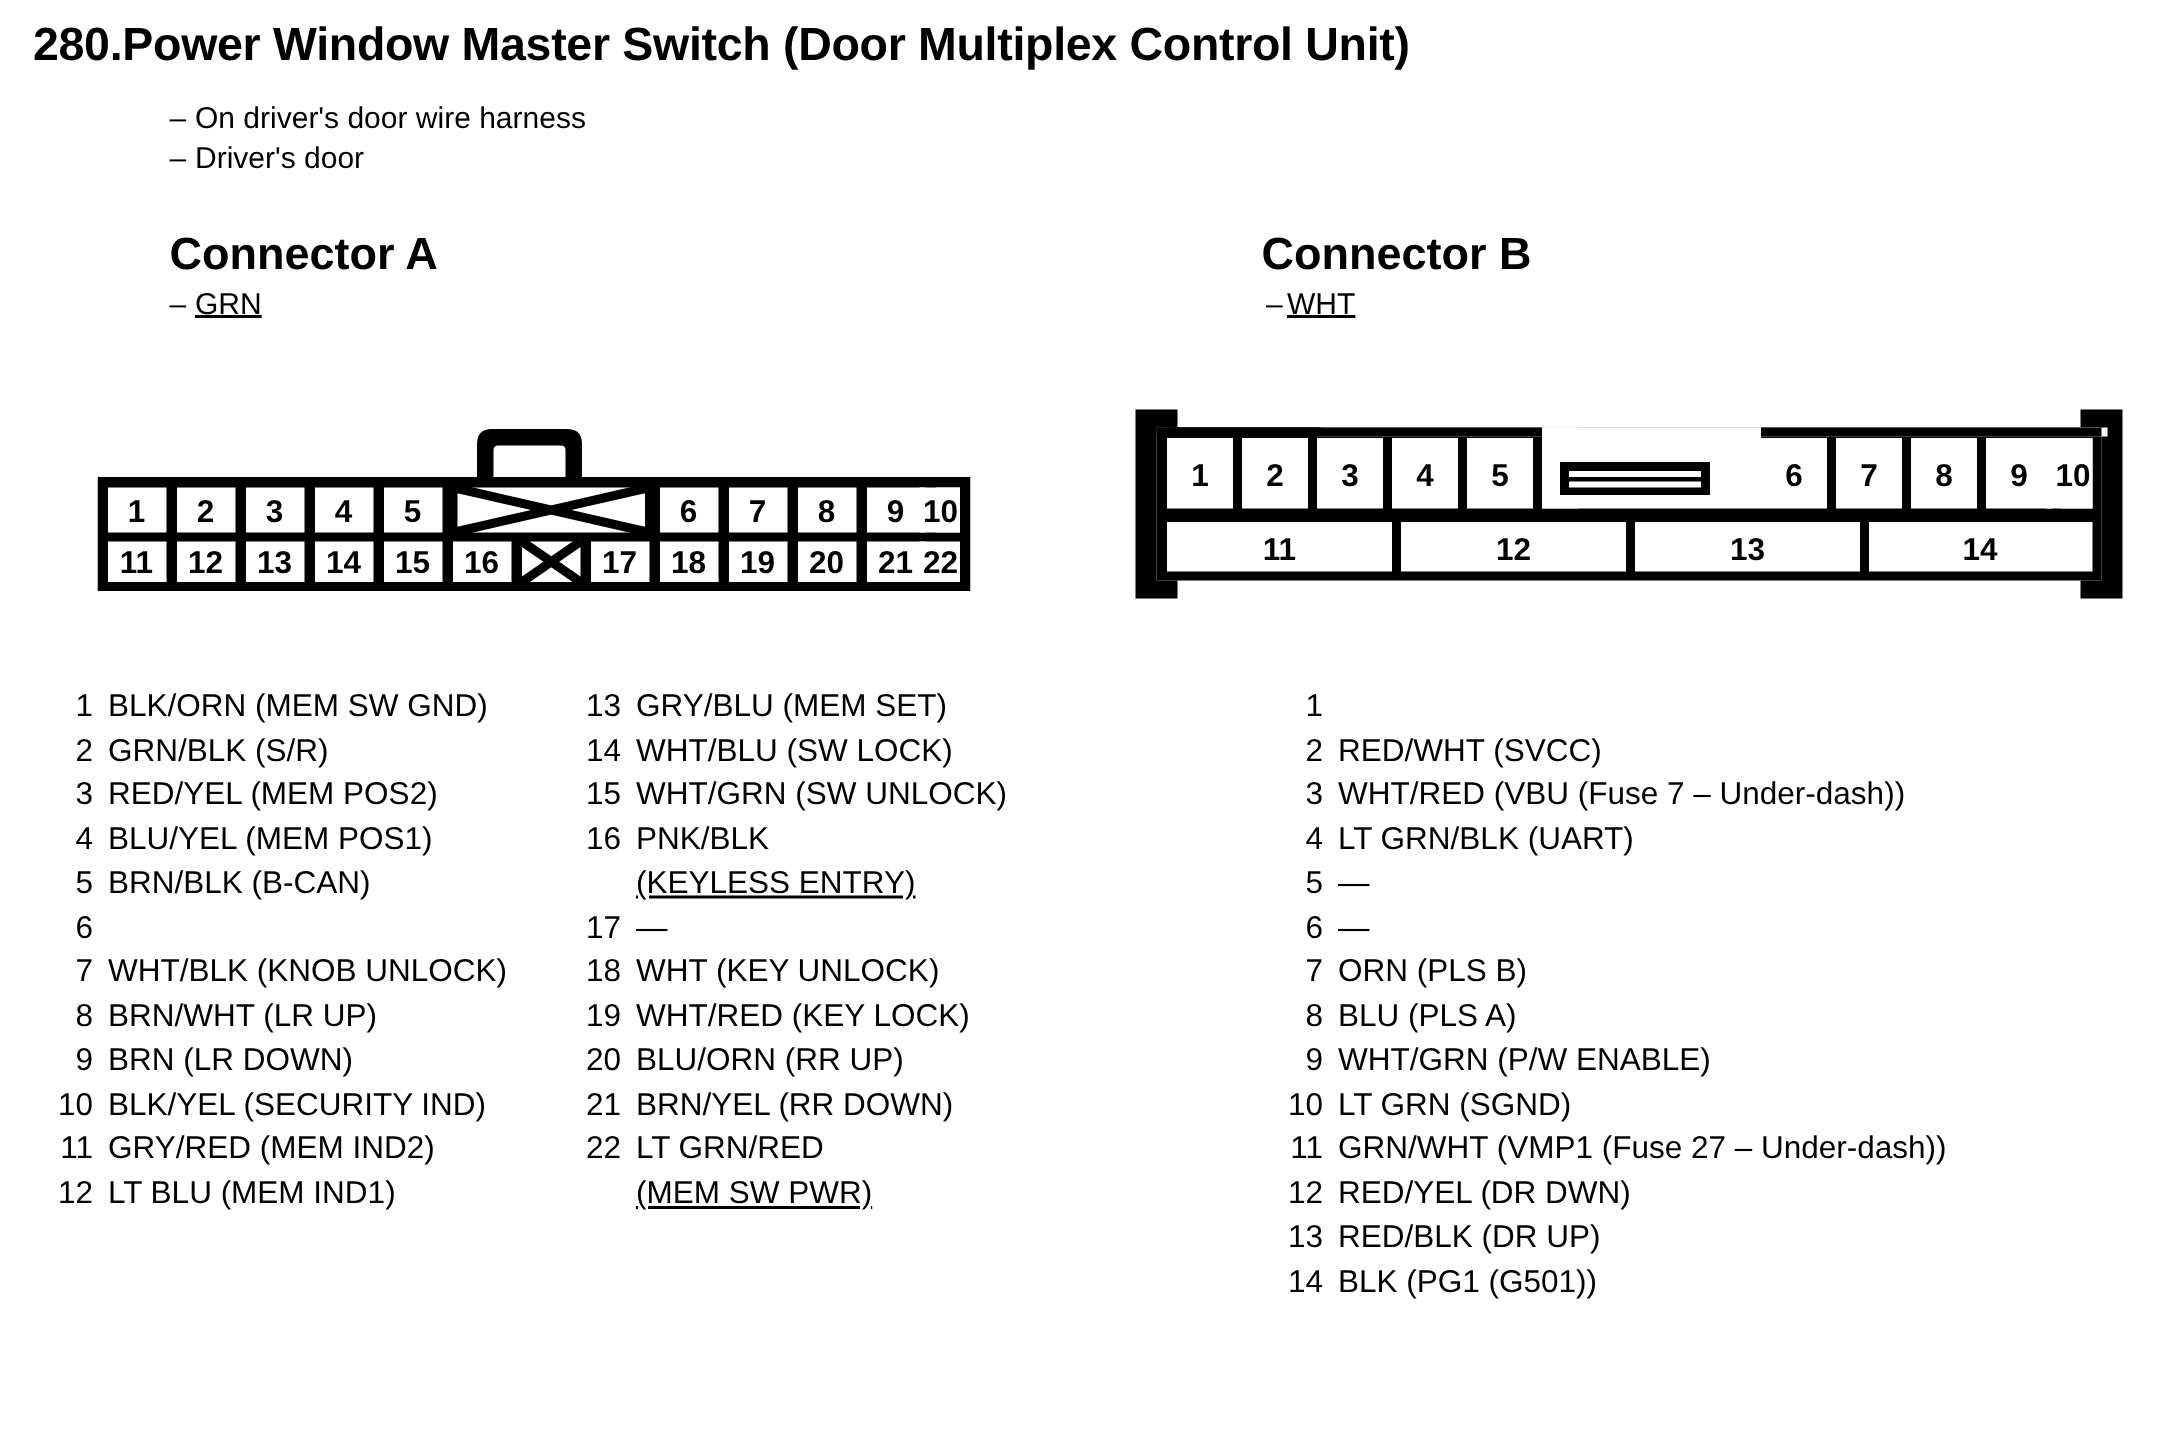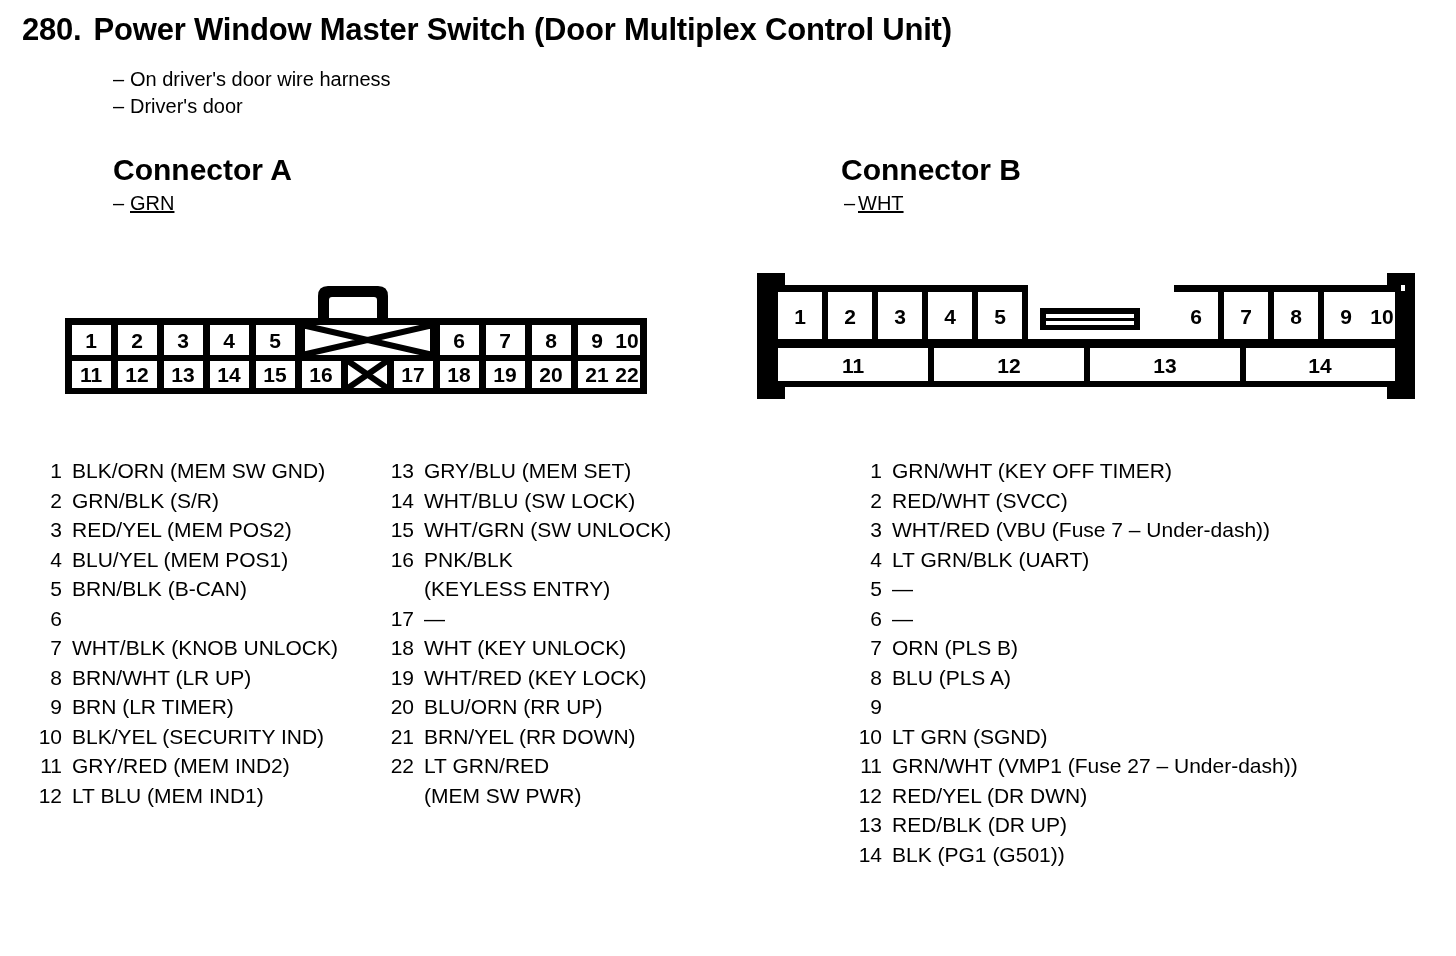--- a/index.html
+++ b/index.html
@@ -20,21 +20,21 @@
   
   .page-title {
     position: absolute;
     left: 22px;
     top: 12px;
     font-size: 31px;
     font-weight: bold;
     letter-spacing: -0.2px;
     white-space: nowrap;
   }
-  .title-num { margin-right: 12px; }
+  .title-num { margin-right: 0; }
 
   .bullet-list {
     position: absolute;
     left: 113px;
     top: 66px;
     font-size: 20px;
     line-height: 27px;
   }
   .bullet-line { white-space: nowrap; }
   .bullet-dash { display: inline-block; width: 17px; }
@@ -106,20 +106,21 @@
     display: inline-block;
     text-align: right;
     flex: 0 0 auto;
   }
   .pin-desc {
     display: inline-block;
     white-space: nowrap;
   }
   .pin-cont {
     white-space: nowrap;
+    text-decoration: underline;
   }
 
   #pinlist-a1 { left: 36px; top: 456px; }
   #pinlist-a1 .pin-no { width: 26px; margin-right: 10px; }
 
   #pinlist-a2 { left: 388px; top: 456px; }
   #pinlist-a2 .pin-no { width: 26px; margin-right: 10px; }
   #pinlist-a2 .pin-cont { padding-left: 36px; }
 
   #pinlist-b { left: 856px; top: 456px; }
@@ -306,21 +307,21 @@
   <div class="pin-row">
       <span class="pin-no">7</span>
       <span class="pin-desc">WHT/BLK (KNOB UNLOCK)</span>
     </div>
   <div class="pin-row">
       <span class="pin-no">8</span>
       <span class="pin-desc">BRN/WHT (LR UP)</span>
     </div>
   <div class="pin-row">
       <span class="pin-no">9</span>
-      <span class="pin-desc">BRN (LR TIMER)</span>
+      <span class="pin-desc">BRN (LR DOWN)</span>
     </div>
   <div class="pin-row">
       <span class="pin-no">10</span>
       <span class="pin-desc">BLK/YEL (SECURITY IND)</span>
     </div>
   <div class="pin-row">
       <span class="pin-no">11</span>
       <span class="pin-desc">GRY/RED (MEM IND2)</span>
     </div>
   <div class="pin-row">
@@ -370,21 +371,20 @@
   <div class="pin-row">
       <span class="pin-no">22</span>
       <span class="pin-desc">LT GRN/RED</span>
     </div>
   <div class="pin-cont">(MEM SW PWR)</div>
 </div>
 
 <div id="pinlist-b" class="pinlist">
   <div class="pin-row">
       <span class="pin-no">1</span>
-      <span class="pin-desc">GRN/WHT (KEY OFF TIMER)</span>
     </div>
   <div class="pin-row">
       <span class="pin-no">2</span>
       <span class="pin-desc">RED/WHT (SVCC)</span>
     </div>
   <div class="pin-row">
       <span class="pin-no">3</span>
       <span class="pin-desc">WHT/RED (VBU (Fuse 7 – Under-dash))</span>
     </div>
   <div class="pin-row">
@@ -402,20 +402,21 @@
   <div class="pin-row">
       <span class="pin-no">7</span>
       <span class="pin-desc">ORN (PLS B)</span>
     </div>
   <div class="pin-row">
       <span class="pin-no">8</span>
       <span class="pin-desc">BLU (PLS A)</span>
     </div>
   <div class="pin-row">
       <span class="pin-no">9</span>
+      <span class="pin-desc">WHT/GRN (P/W ENABLE)</span>
     </div>
   <div class="pin-row">
       <span class="pin-no">10</span>
       <span class="pin-desc">LT GRN (SGND)</span>
     </div>
   <div class="pin-row">
       <span class="pin-no">11</span>
       <span class="pin-desc">GRN/WHT (VMP1 (Fuse 27 – Under-dash))</span>
     </div>
   <div class="pin-row">

